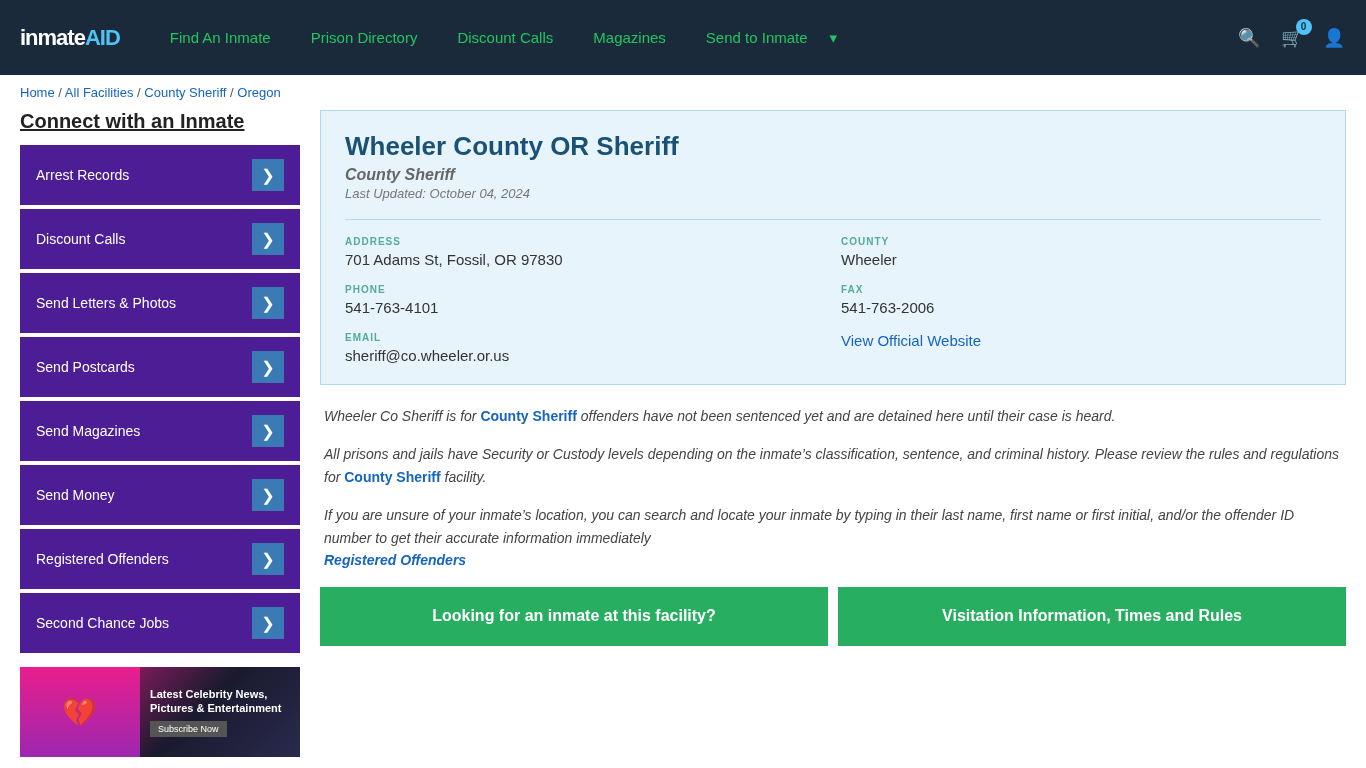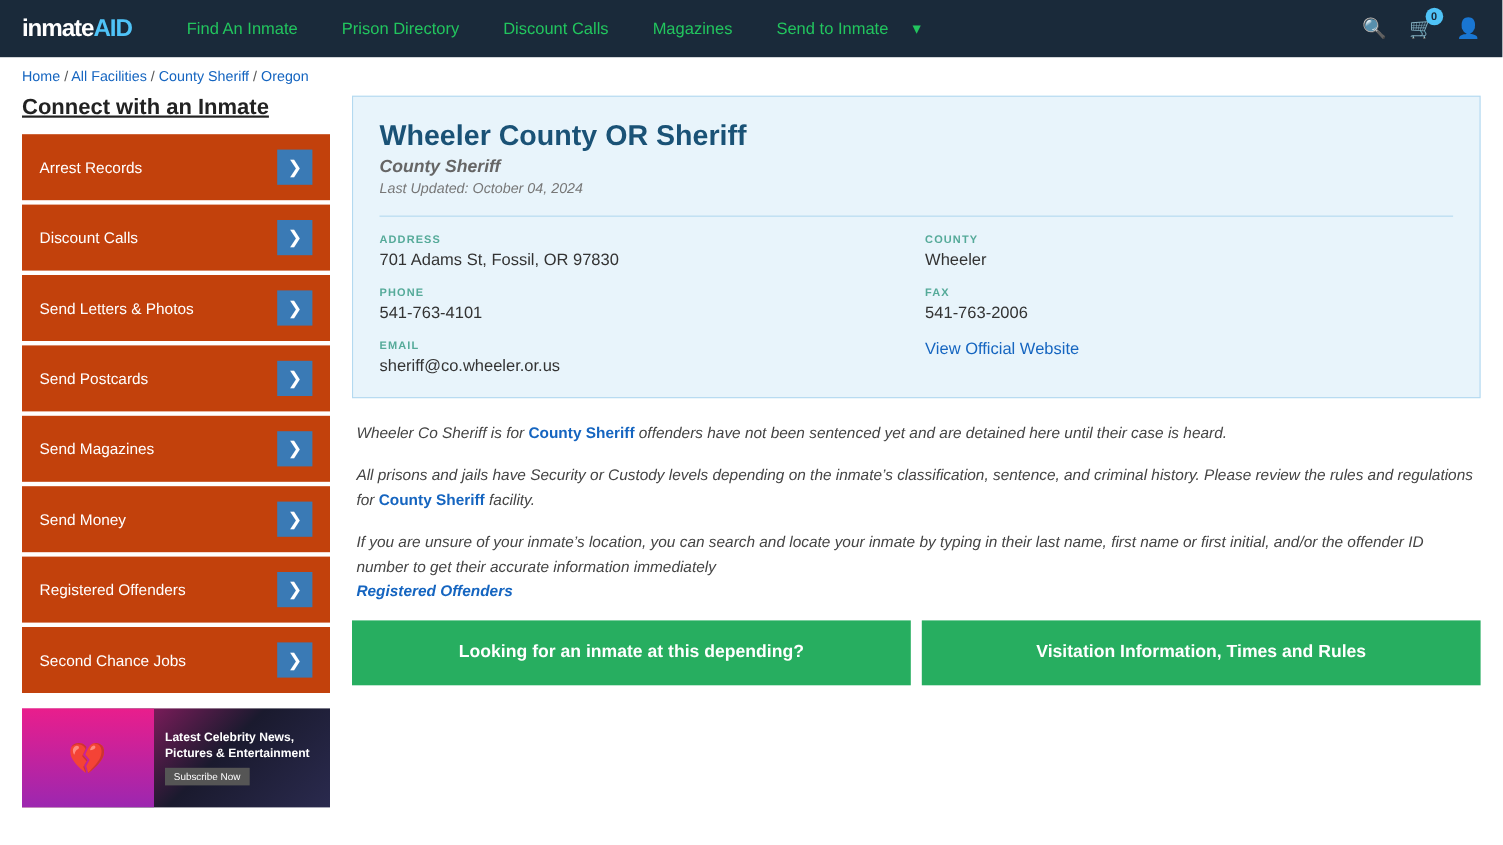--- a/index.html
+++ b/index.html
@@ -1,21 +1,21 @@
 <!DOCTYPE html>
 <html><head>
   <meta charset="utf-8">
   <style>
     * { margin: 0; padding: 0; box-sizing: border-box; }
     body { font-family: Arial, sans-serif; font-size: 14px; color: #333; background: #fff; }
 
     
     .header {
       background: #1a2a3a;
-      height: 52px;
+      height: 75px;
       display: flex;
       align-items: center;
       padding: 0 20px;
       gap: 30px;
     }
     .logo-area {
       display: flex;
       align-items: center;
       margin-right: 20px;
     }
@@ -98,21 +98,21 @@
       flex-shrink: 0;
     }
     .sidebar-title {
       font-size: 20px;
       font-weight: bold;
       text-decoration: underline;
       margin-bottom: 12px;
       color: #222;
     }
     .sidebar-item {
-      background: #c2410c;
+      background: #4c1d95;
       color: #fff;
       display: flex;
       align-items: center;
       justify-content: space-between;
       padding: 14px 16px;
       margin-bottom: 4px;
       cursor: pointer;
       font-size: 14px;
       font-weight: 500;
     }
@@ -392,18 +392,18 @@
         <span>All prisons and jails have Security or Custody levels depending on the inmate’s classification, sentence, and criminal history. Please review the rules and regulations for </span><strong>County Sheriff</strong><span> facility.</span>
       </p>
       <p class="desc-para">
         <span>If you are unsure of your inmate’s location, you can search and locate your inmate by typing in their last name, first name or first initial, and/or the offender ID number to get their accurate information immediately</span>
         <br>
         <a href="#" class="desc-link">Registered Offenders</a>
       </p>
     </div>
 
     <div class="bottom-buttons">
-      <button class="bottom-btn">Looking for an inmate at this depending?</button>
+      <button class="bottom-btn">Looking for an inmate at this facility?</button>
       <button class="bottom-btn">Visitation Information, Times and Rules</button>
     </div>
 
   </main>
 </div>
 
 </body></html>

